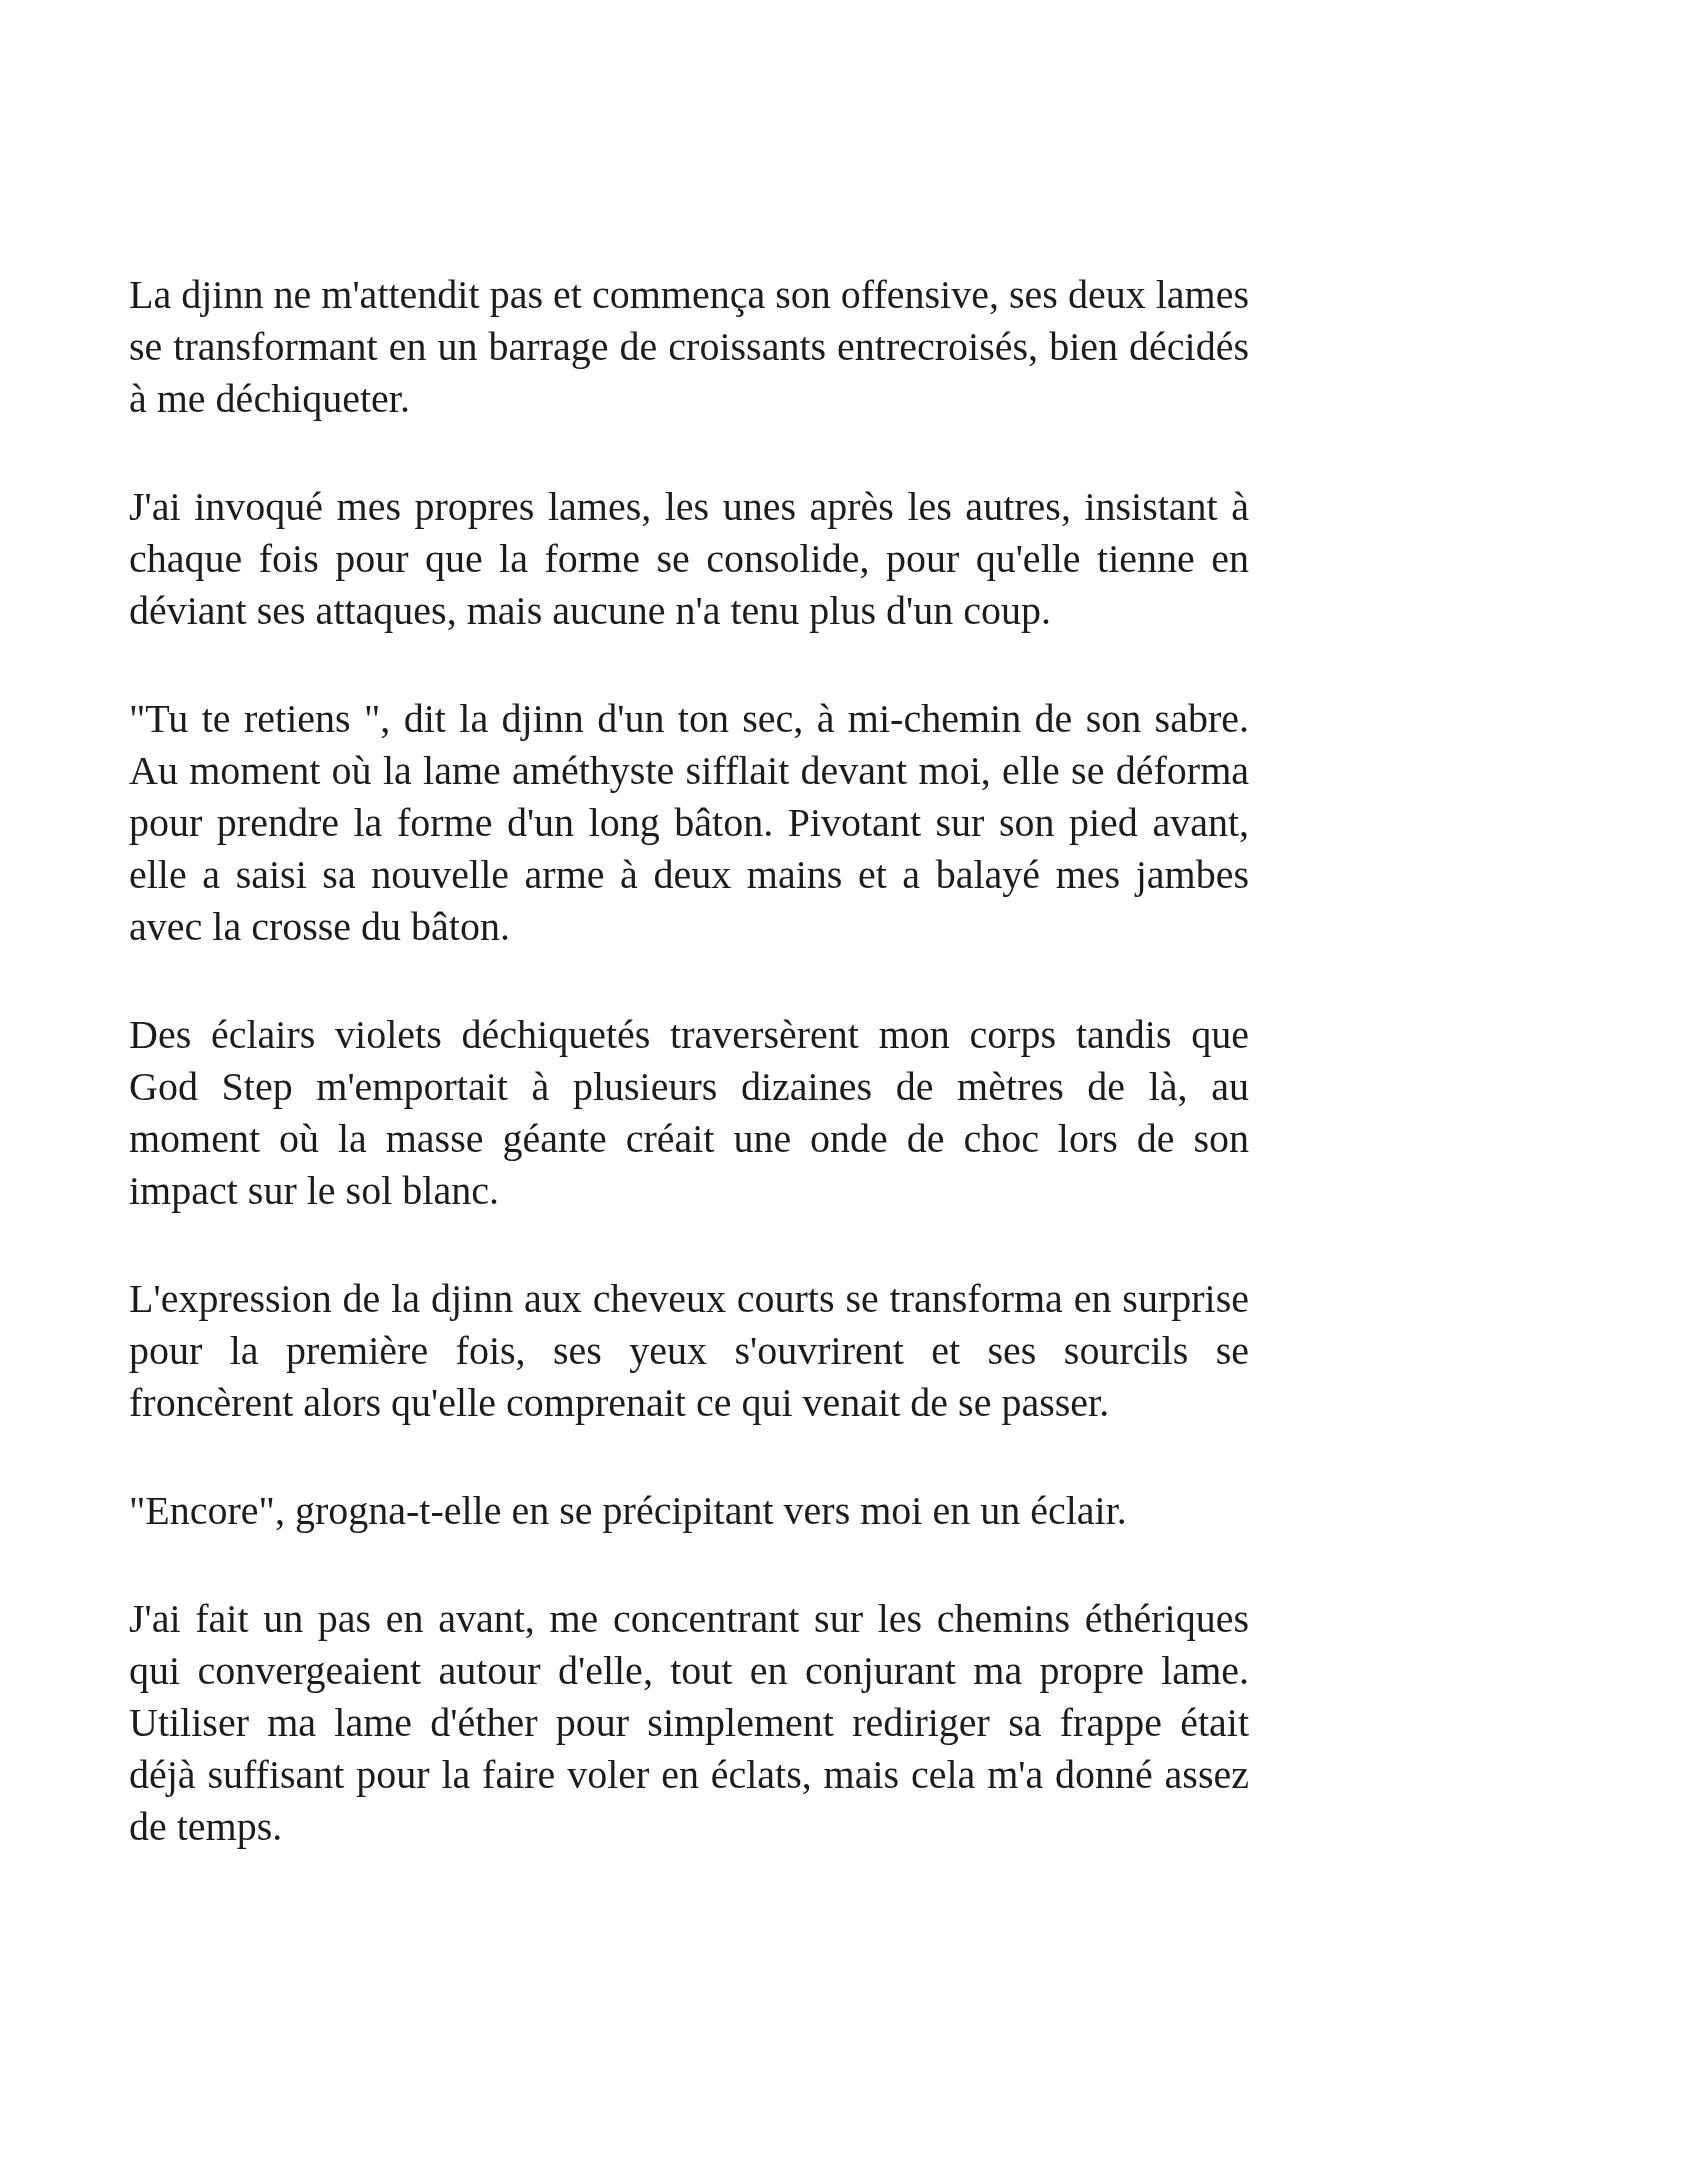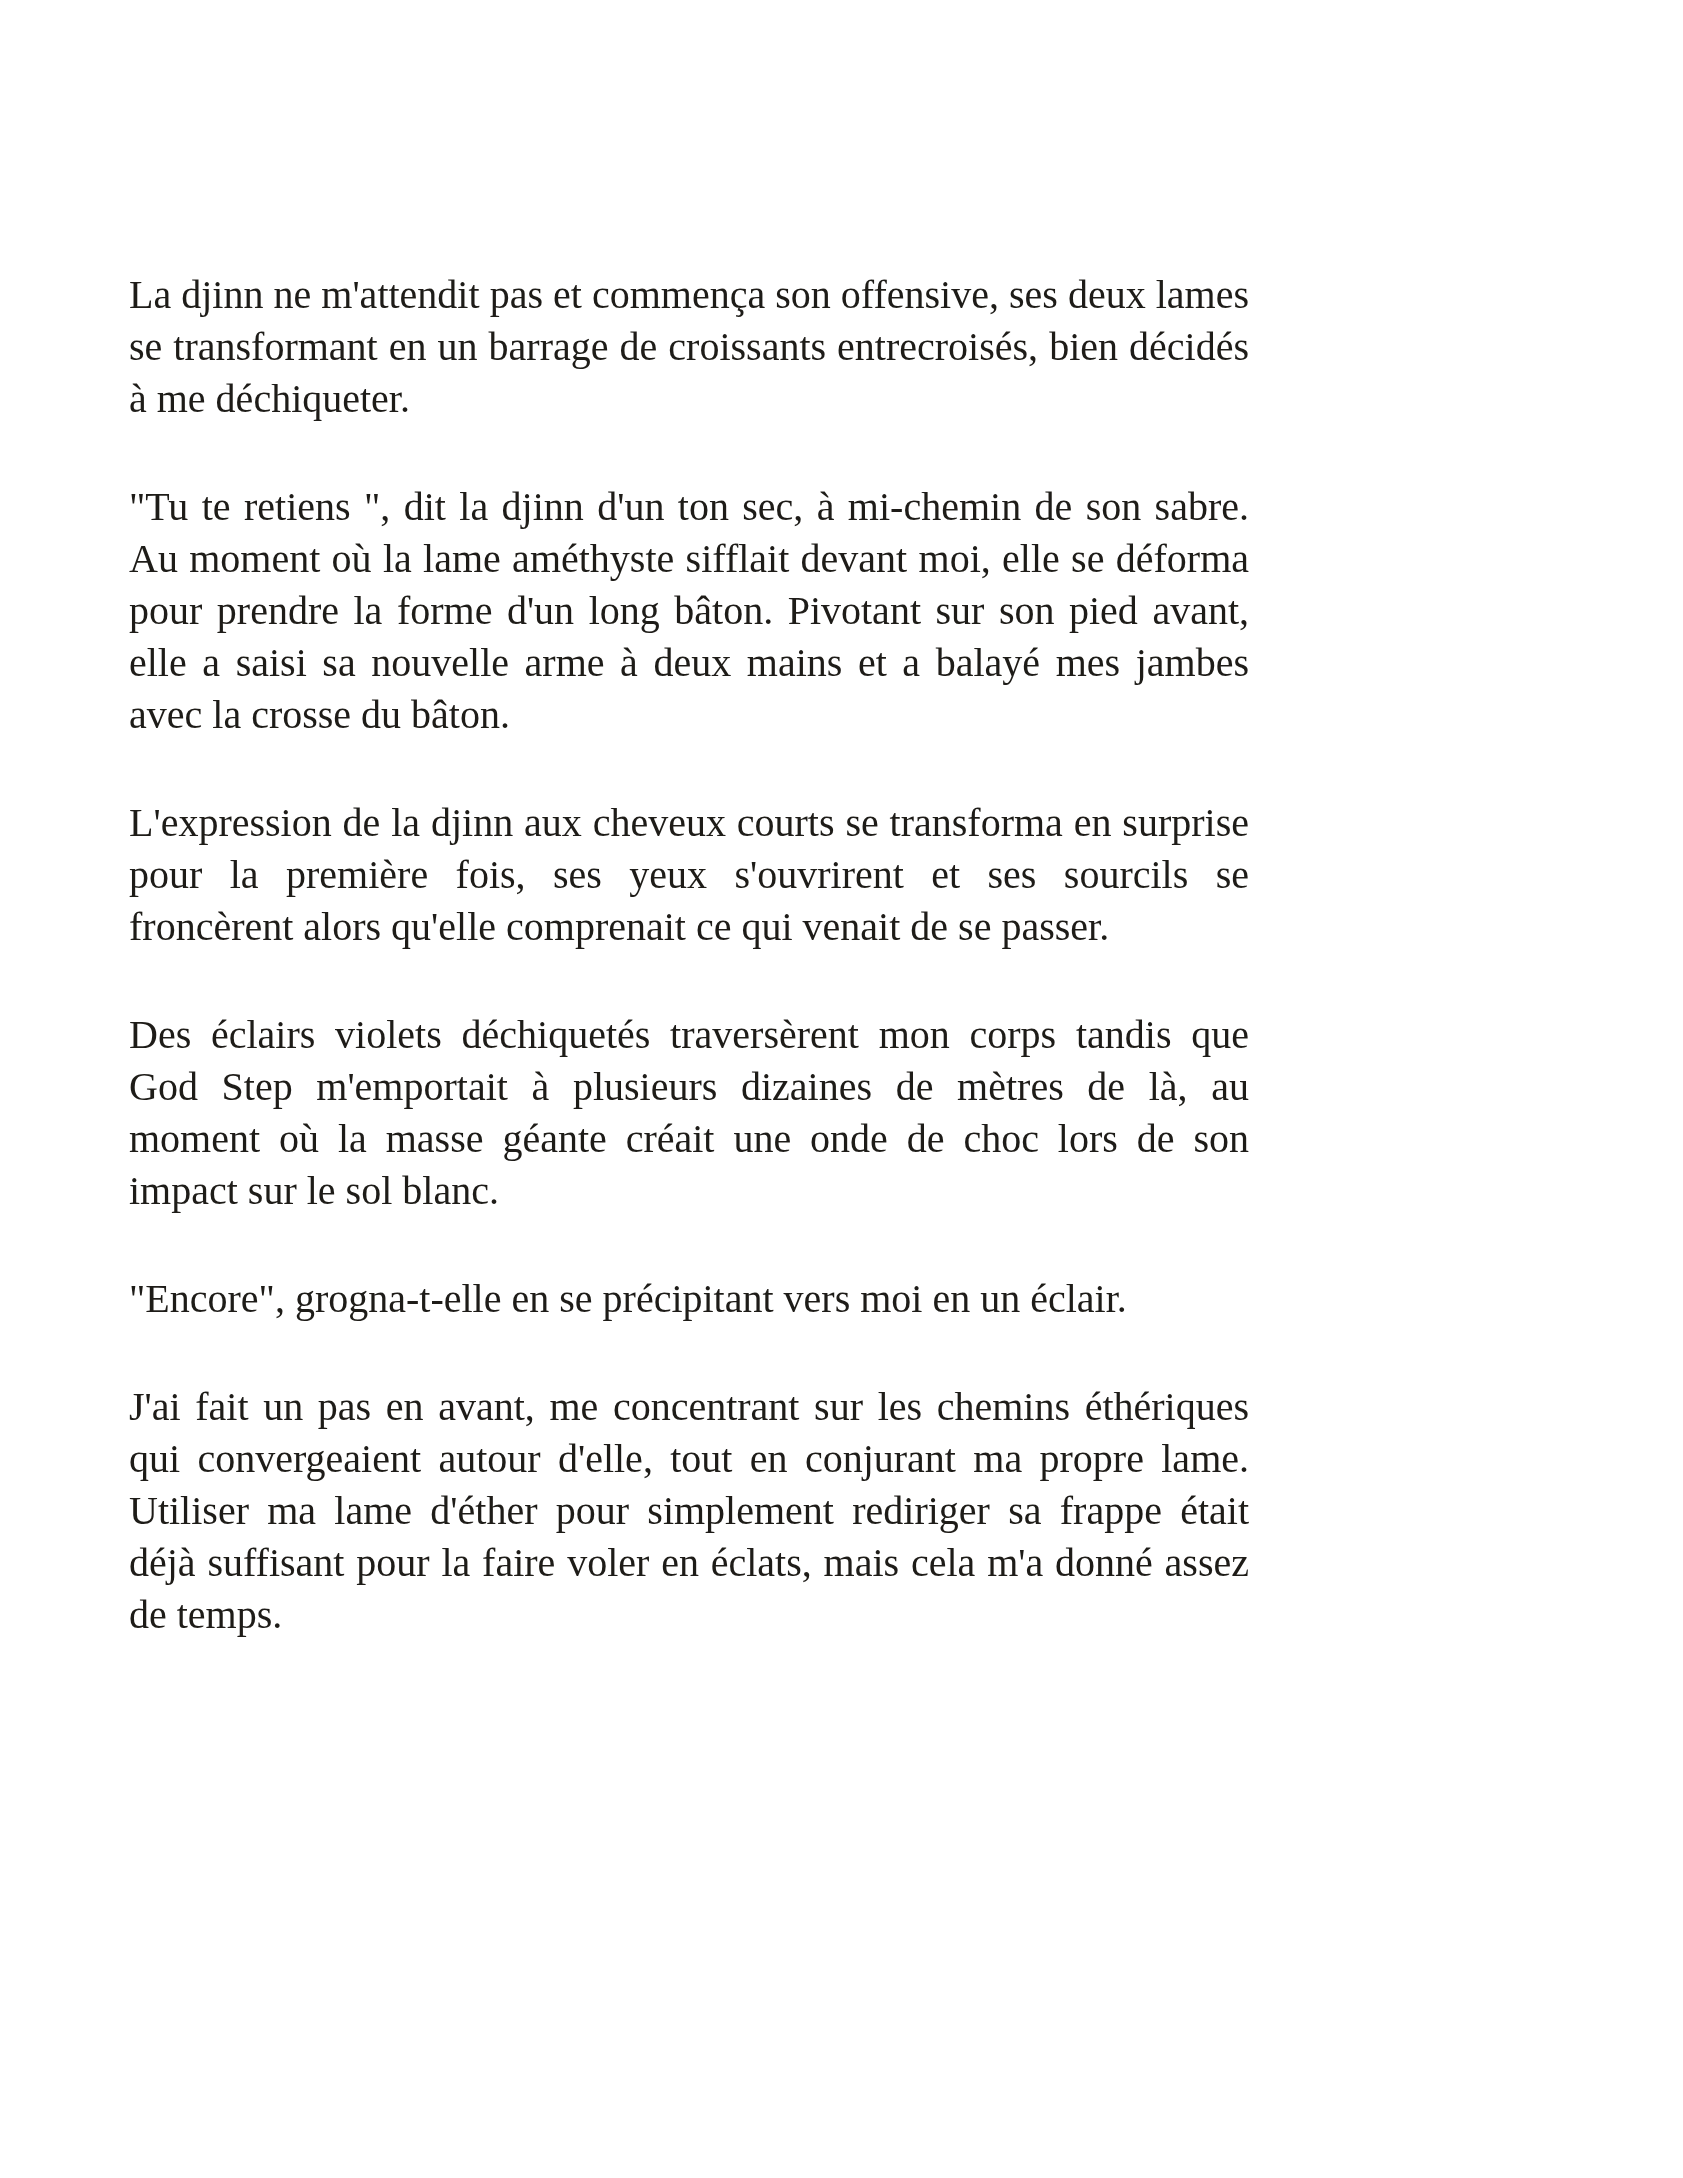--- a/index.html
+++ b/index.html
@@ -27,19 +27,20 @@
     text-align: justify;
     margin: 0 0 56px 0;
     padding: 0;
   }
 </style>
 </head>
 <body>
 
 <div class="page">
   <p>La djinn ne m'attendit pas et commença son offensive, ses deux lames se transformant en un barrage de croissants entrecroisés, bien décidés à me déchiqueter.</p>
+  <p>J'ai invoqué mes propres lames, les unes après les autres, insistant à chaque fois pour que la forme se consolide, pour qu'elle tienne en déviant ses attaques, mais aucune n'a tenu plus d'un coup.</p>
   <p>"Tu te retiens ", dit la djinn d'un ton sec, à mi-chemin de son sabre. Au moment où la lame améthyste sifflait devant moi, elle se déforma pour prendre la forme d'un long bâton. Pivotant sur son pied avant, elle a saisi sa nouvelle arme à deux mains et a balayé mes jambes avec la crosse du bâton.</p>
+  <p>Des éclairs violets déchiquetés traversèrent mon corps tandis que God Step m'emportait à plusieurs dizaines de mètres de là, au moment où la masse géante créait une onde de choc lors de son impact sur le sol blanc.</p>
   <p>L'expression de la djinn aux cheveux courts se transforma en surprise pour la première fois, ses yeux s'ouvrirent et ses sourcils se froncèrent alors qu'elle comprenait ce qui venait de se passer.</p>
-  <p>Des éclairs violets déchiquetés traversèrent mon corps tandis que God Step m'emportait à plusieurs dizaines de mètres de là, au moment où la masse géante créait une onde de choc lors de son impact sur le sol blanc.</p>
   <p>"Encore", grogna-t-elle en se précipitant vers moi en un éclair.</p>
   <p>J'ai fait un pas en avant, me concentrant sur les chemins éthériques qui convergeaient autour d'elle, tout en conjurant ma propre lame. Utiliser ma lame d'éther pour simplement rediriger sa frappe était déjà suffisant pour la faire voler en éclats, mais cela m'a donné assez de temps.</p>
 </div>
 
 
 </body></html>

